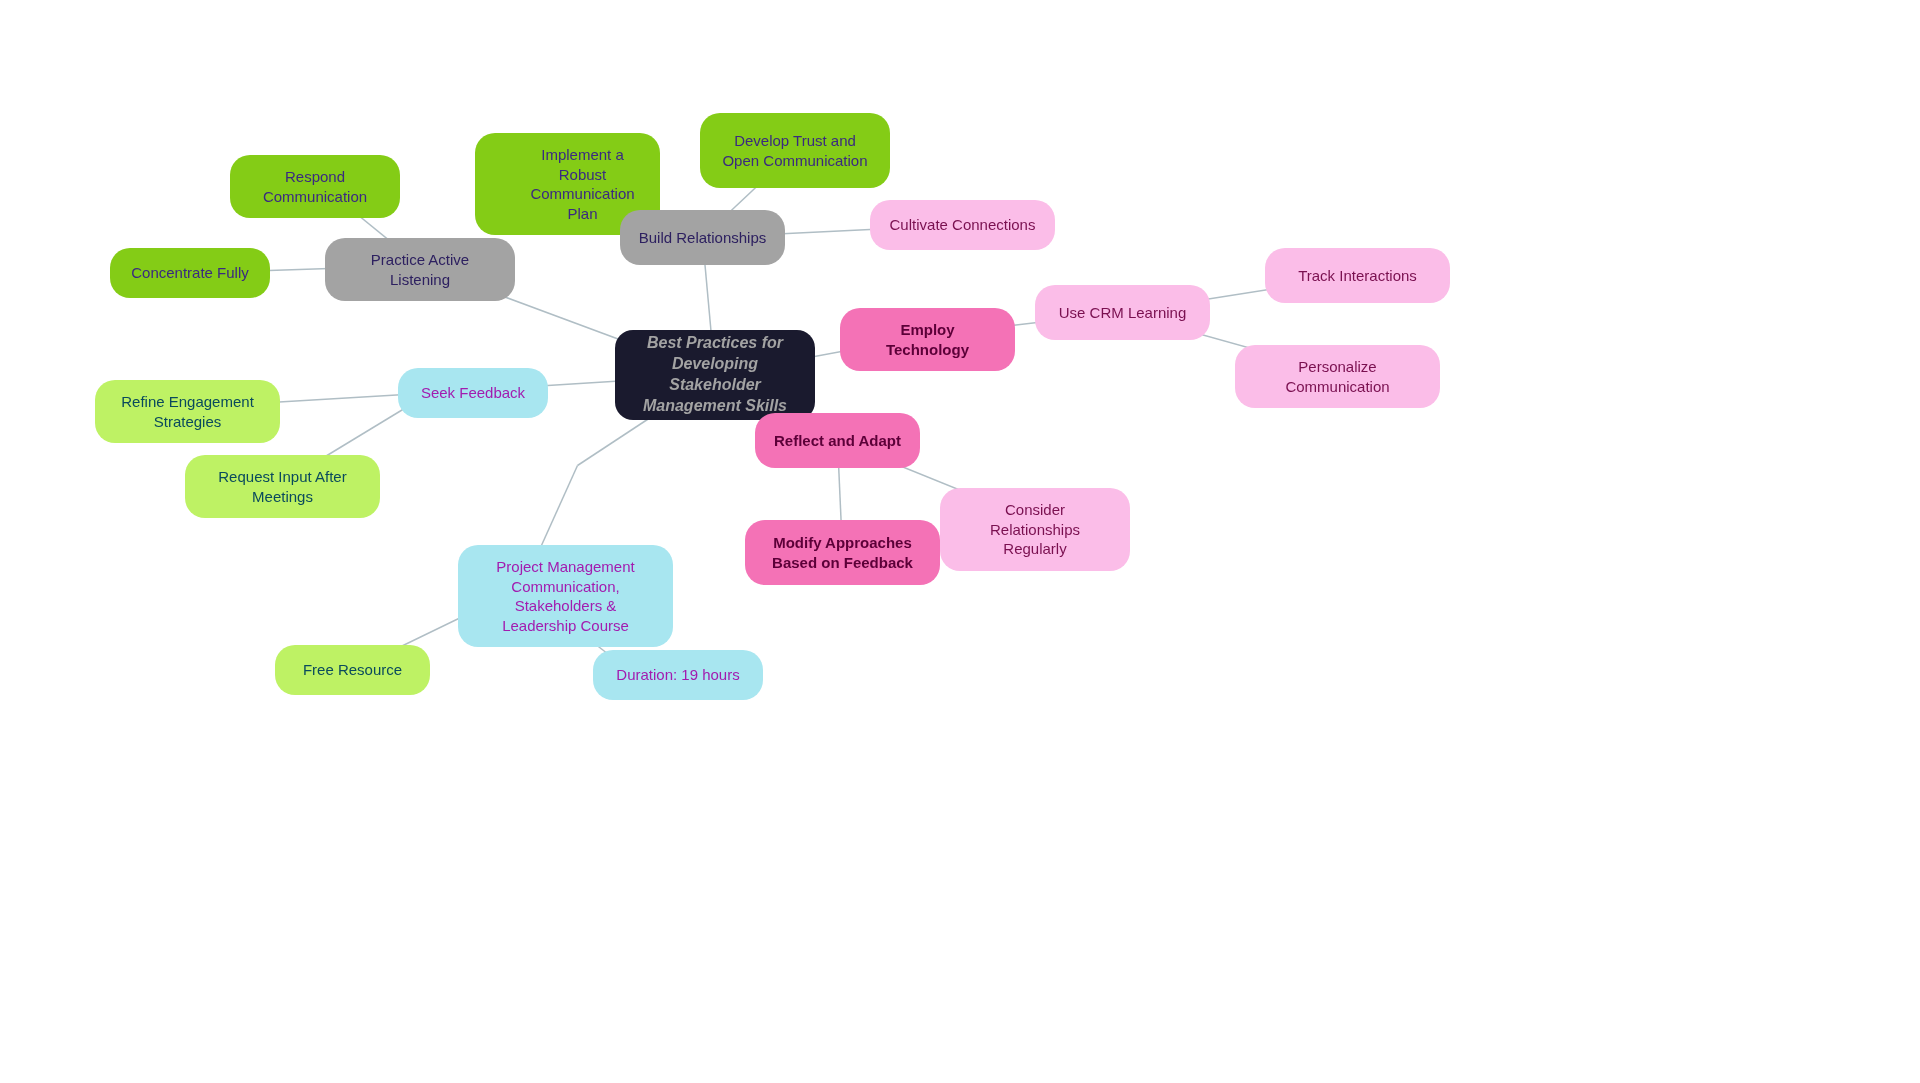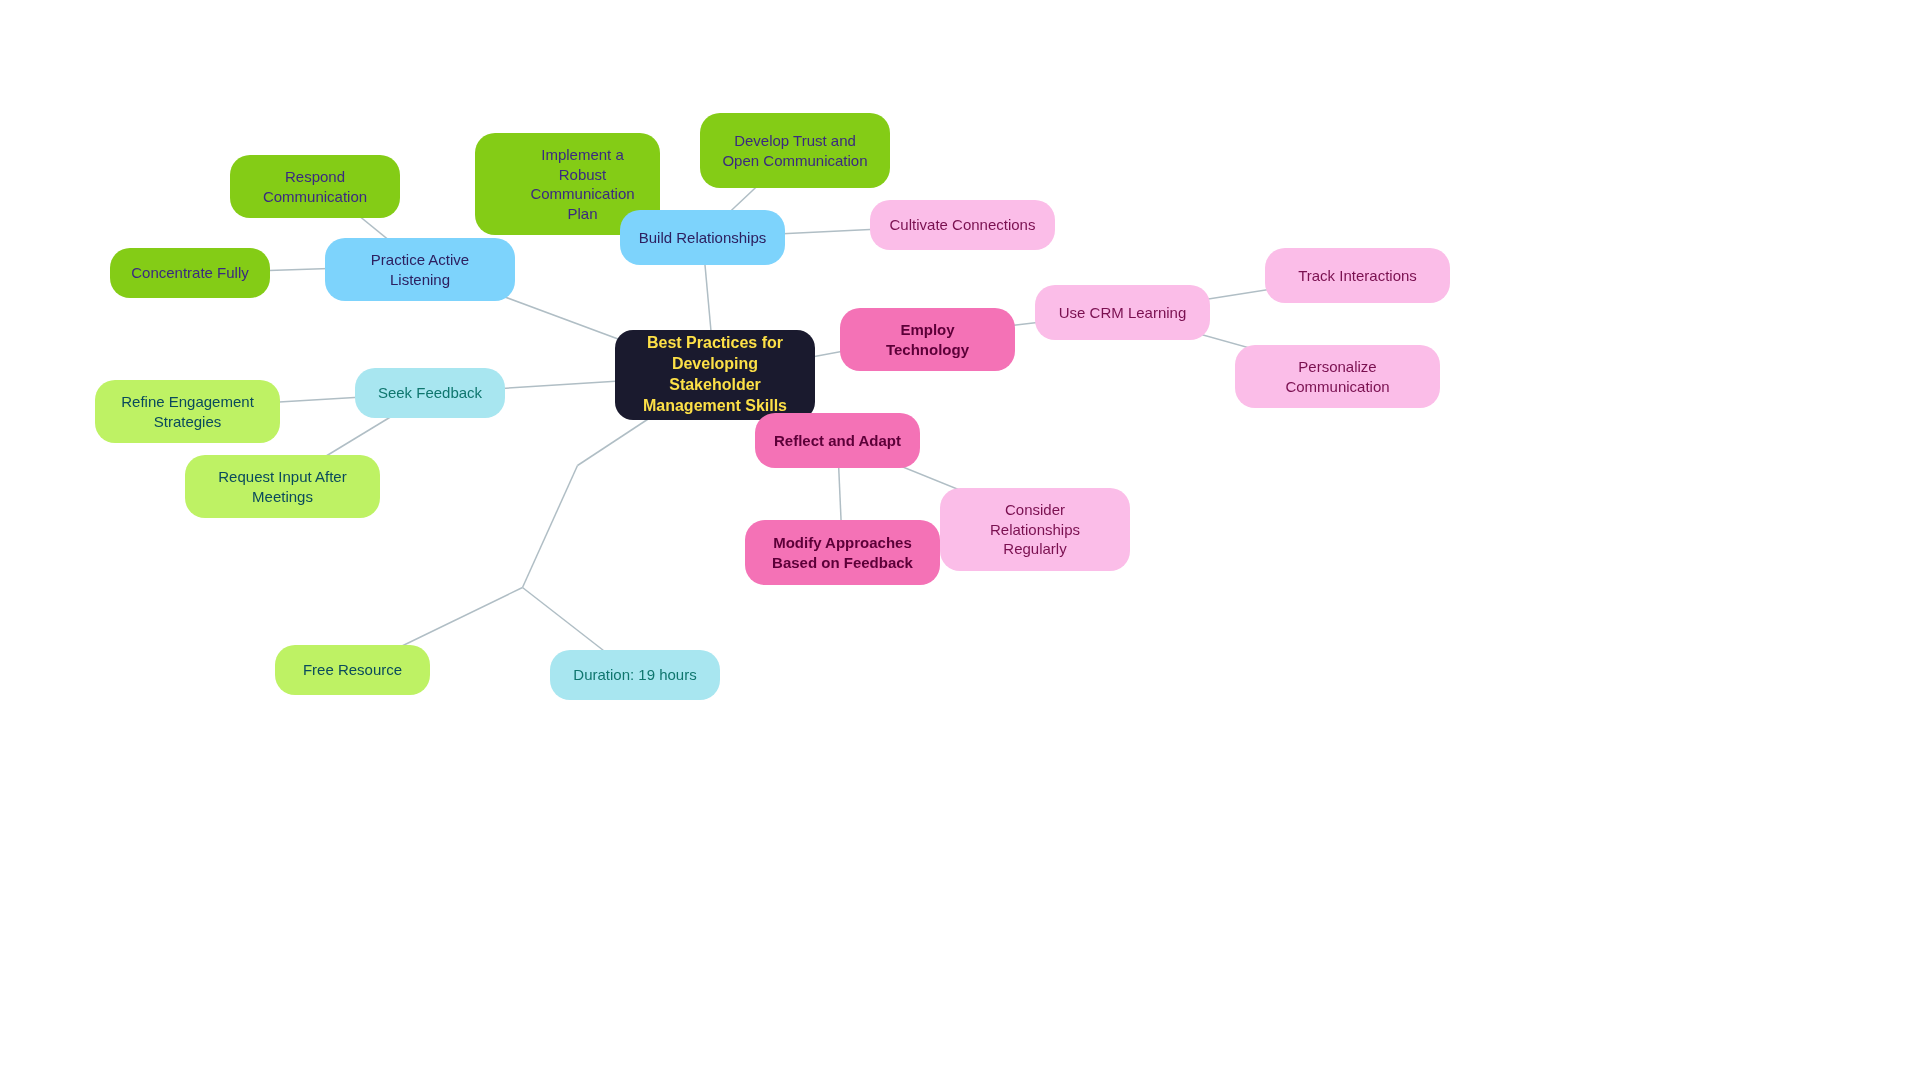--- a/index.html
+++ b/index.html
@@ -32,49 +32,51 @@
       justify-content: center;
       text-align: center;
       font-size: 15px;
       font-weight: 500;
       z-index: 1;
       padding: 12px 18px;
       line-height: 1.3;
     }
     .node-center {
       background: #1a1a2e;
-      color: #fde047;
+      color: #a3a3a3;
       border-radius: 18px;
       font-size: 16px;
       font-weight: 600;
       width: 200px;
       height: 90px;
+      font-style: italic;
     }
     .node-purple {
-      background: #7dd3fc;
+      background: #a3a3a3;
       color: #2d2060;
       border: none;
     }
     .node-purple-light {
       background: #84cc16;
       color: #3a2a80;
     }
     .node-pink-dark {
       background: #f472b6;
       color: #5c0038;
       font-weight: 600;
       text-align: center;
     }
     .node-pink-light {
       background: #fbbde8;
       color: #7a1050;
     }
     .node-blue {
       background: #a8e6f0;
-      color: #0f766e;
+      color: #a21caf;
+      margin-left: 43px;
     }
     .node-blue-light {
       background: #bef264;
       color: #0a4a5c;
     }
   </style>
 </head>
 <body>
 
 <div id="mindmap-container">
@@ -112,15 +114,16 @@
     <div class="node node-pink-dark" style="left: 840px; top: 308px; width: 175px; min-height: 55px;">Employ Technology</div>
     <div class="node node-pink-light" style="left: 1035px; top: 285px; width: 175px; min-height: 55px;">Use CRM Learning</div>
     <div class="node node-pink-light" style="left: 1265px; top: 248px; width: 185px; min-height: 55px;">Track Interactions</div>
     <div class="node node-pink-light" style="left: 1235px; top: 345px; width: 205px; min-height: 55px;">Personalize Communication</div>
     <div class="node node-pink-dark" style="left: 755px; top: 413px; width: 165px; min-height: 55px;">Reflect and Adapt</div>
     <div class="node node-pink-light" style="left: 940px; top: 488px; width: 190px; min-height: 65px;">Consider Relationships Regularly</div>
     <div class="node node-pink-dark" style="left: 745px; top: 520px; width: 195px; min-height: 65px;">Modify Approaches Based on Feedback</div>
     <div class="node node-blue" style="left: 355px; top: 368px; width: 150px; min-height: 50px;">Seek Feedback</div>
     <div class="node node-blue-light" style="left: 95px; top: 380px; width: 185px; min-height: 55px;">Refine Engagement Strategies</div>
     <div class="node node-blue-light" style="left: 185px; top: 455px; width: 195px; min-height: 55px;">Request Input After Meetings</div>
+    <div class="node node-blue" style="left: 415px; top: 545px; width: 215px; min-height: 85px;">Project Management Communication, Stakeholders &amp; Leadership Course</div>
     <div class="node node-blue-light" style="left: 275px; top: 645px; width: 155px; min-height: 50px;">Free Resource</div>
     <div class="node node-blue" style="left: 550px; top: 650px; width: 170px; min-height: 50px;">Duration: 19 hours</div>
   </div>
 
 </body></html>

